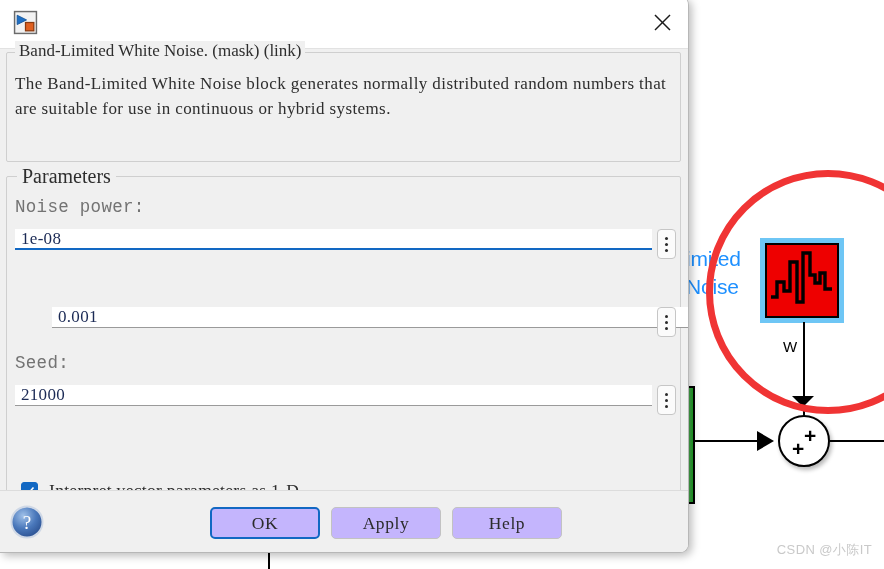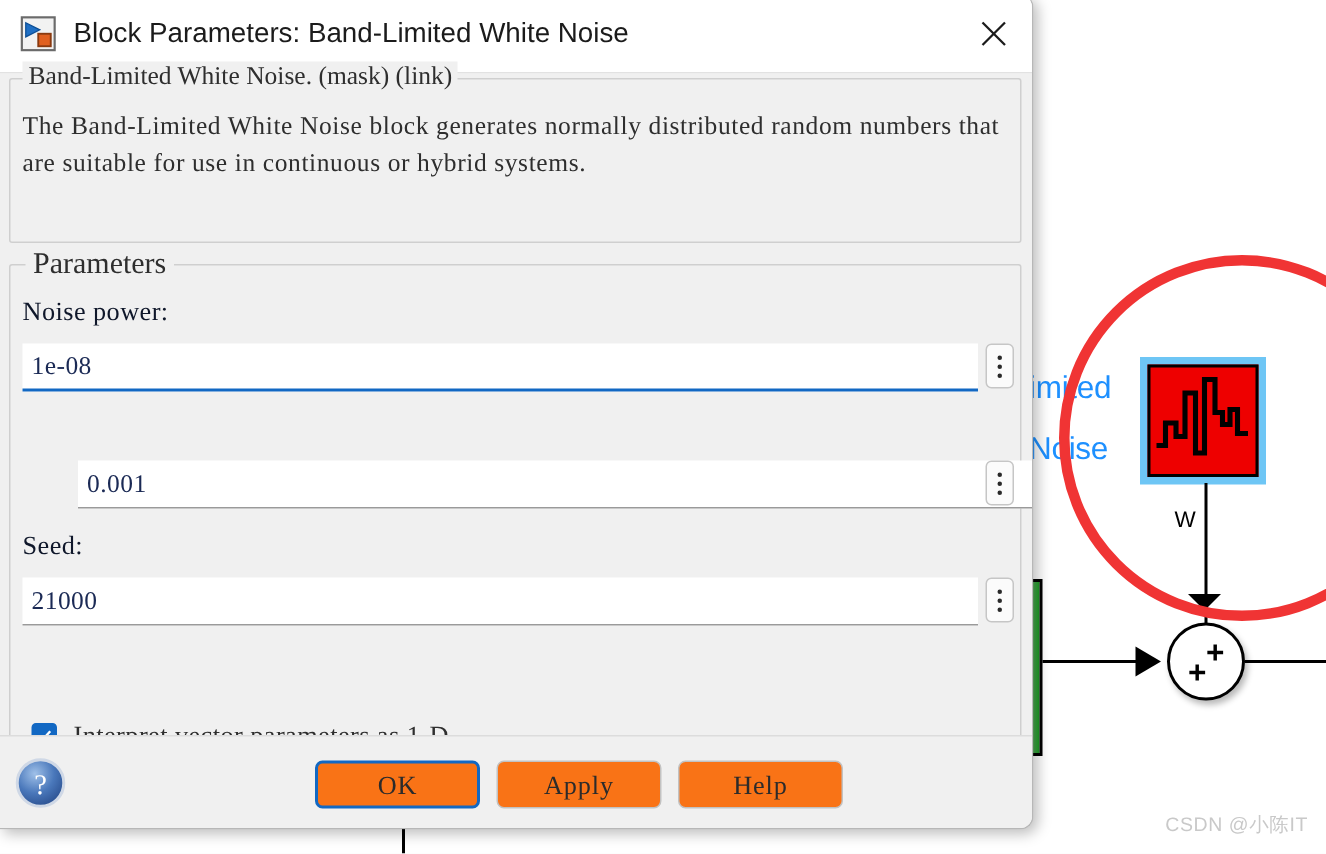--- a/index.html
+++ b/index.html
@@ -266,29 +266,29 @@
     top: -12px;
     background: #f0f0f0;
     padding: 0 5px;
     font-family: "Liberation Serif", serif;
     font-size: 20px;
     color: #2e2e2e;
   }
 
   .field-label {
     position: absolute;
-    font-family: Liberation Serif, serif;
+    font-family: Liberation Mono, monospace;
     font-size: 17.5px;
-    color: #0f172a;
+    color: #737373;
     letter-spacing: 0.3px;
     white-space: nowrap;
   }
   .field-input {
     position: absolute;
-    height: 32px;
+    height: 21px;
     background: #ffffff;
     border: none;
     border-bottom: 1px solid #9a9a9a;
     box-sizing: border-box;
     font-family: "Liberation Serif", serif;
     font-size: 17px;
     color: #1b2a55;
     padding: 0 6px;
     outline: none;
     letter-spacing: 0.3px;
@@ -369,21 +369,21 @@
   .btn-row {
     position: absolute;
     left: 210px;
     top: 16px;
     display: flex;
     gap: 11px;
   }
   .btn {
     width: 110px;
     height: 32px;
-    background: #f97316;
+    background: #c4b5fd;
     border: 1px solid #c2c2c2;
     border-radius: 5px;
     box-sizing: border-box;
     font-family: "Liberation Serif", serif;
     font-size: 17.5px;
     color: #2b2b2b;
     display: flex;
     align-items: center;
     justify-content: center;
     letter-spacing: 0.6px;
@@ -411,21 +411,21 @@
   <div class="noise-block-wrap">
     <div class="noise-sel"></div>
     <div class="noise-body">
       <svg width="69" height="70" viewBox="0 0 69 70">
         <polyline points="4,52 10,52 10,37 17,37 17,46 23,46 23,17 30,17 30,57 36,57 36,8 43,8 43,30 48,30 48,38 53,38 53,28 58,28 58,44 65,44" fill="none" stroke="#000" stroke-width="3.4" stroke-linejoin="miter"></polyline>
       </svg>
     </div>
   </div>
 
   <div class="block-label" style="left:686px; top:245px;">imited</div>
-  <div class="block-label" style="left:686px; top:273px;margin-top:13px;">Noise</div>
+  <div class="block-label" style="left:686px; top:273px;">Noise</div>
 
   <div class="wire wire-v" style="left:803px; top:322px; height:94px;"></div>
   <div class="arrowhead-down" style="left:792px; top:396px;"></div>
   <div class="signal-label" style="left:783px; top:338px;">W</div>
 
   <div class="sum-block">
     <span class="sum-plus sum-plus-a">+</span>
     <span class="sum-plus sum-plus-b">+</span>
   </div>
 
@@ -445,21 +445,20 @@
 </div>
 
 <div id="dialog">
 
   <div class="titlebar">
     <svg class="title-icon" viewBox="0 0 24 24">
       <rect x="1.5" y="1.5" width="21" height="21" fill="#f2f2f2" stroke="#6b6b6b" stroke-width="1.4"></rect>
       <polygon points="4,5 13,9.5 4,14" fill="#1f6fc4" stroke="#0d4f96" stroke-width="0.8"></polygon>
       <rect x="12" y="12" width="8" height="8" fill="#e06020" stroke="#8a3a10" stroke-width="1.2"></rect>
     </svg>
-    <div class="title-text">Block Parameters: Band-Limited White Noise</div>
     <div class="close-btn">
       <svg width="19" height="19" viewBox="0 0 19 19">
         <line x1="2" y1="2" x2="17" y2="17" stroke="#1b1b1b" stroke-width="1.5"></line>
         <line x1="17" y1="2" x2="2" y2="17" stroke="#1b1b1b" stroke-width="1.5"></line>
       </svg>
     </div>
   </div>
 
   <div class="dlg-body">
 

